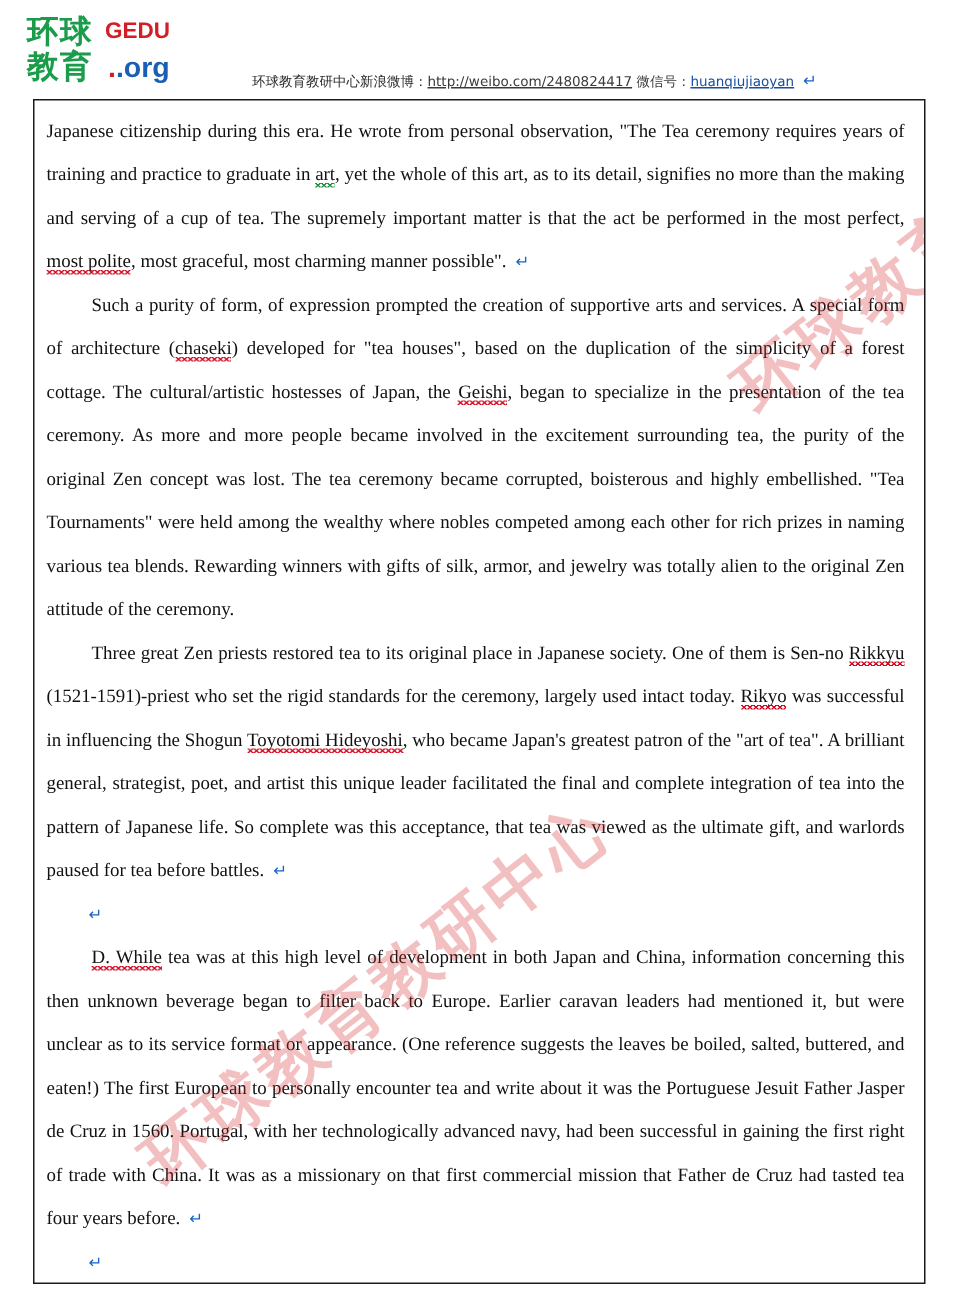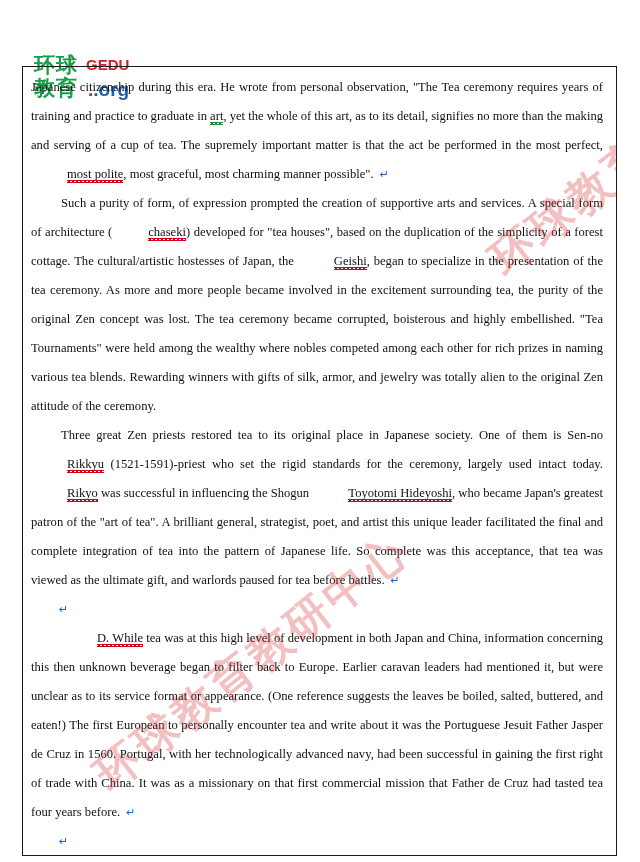--- a/index.html
+++ b/index.html
@@ -16,25 +16,24 @@
   }
 
   
   .header {
     position: relative;
     height: 66px;
     width: 640px;
   }
   .logo {
     position: absolute;
-    left: 34px;
+    left: 18px;
     top: 10px;
     width: 180px;
     height: 46px;
-    margin-top: 44px;
   }
   .logo-cn {
     position: absolute;
     left: 0;
     top: 0;
     font-family: "DejaVu Sans", sans-serif;
     font-weight: bold;
     font-size: 21px;
     line-height: 23px;
     color: #1a9c4a;
@@ -129,21 +128,20 @@
     color: #1a63c8;
     font-family: "DejaVu Sans", sans-serif;
     font-size: 11px;
     padding-left: 28px;
   }
 
   
   .sq {
     position: relative;
     white-space: nowrap;
-    margin-left: 36px;
   }
   .sq::after {
     content: "";
     position: absolute;
     left: 0;
     right: 0;
     bottom: -2px;
     height: 3px;
     background-image:
       linear-gradient(45deg, transparent 40%, #d0021b 40%, #d0021b 60%, transparent 60%),
@@ -203,20 +201,23 @@
 <div class="header">
   <div class="logo">
     <div class="logo-cn">
       <span>环球</span>
       <span class="l2">教育</span>
     </div>
     <div class="logo-gedu">GEDU</div>
     <div class="logo-org"><span class="dot">.</span><span>.org</span></div>
   </div>
 
+  <div class="header-line">
+    <span class="wb">环球教育教研中心新浪微博：</span><a href="#">http://weibo.com/2480824417</a><span> 微信号：</span><span class="wx">huanqiujiaoyan</span><span class="pmark">↵</span>
+  </div>
 </div>
 
 <div class="page">
   <div class="content" id="doc-content">
       <p><span>Japanese citizenship during this era. He wrote from personal observation, "The Tea ceremony requires years of training and practice to graduate in </span><span class="sqg">art</span><span>, yet the whole of this art, as to its detail, signifies no more than the making and serving of a cup of tea. The supremely important matter is that the act be performed in the most perfect, </span><span class="sq">most polite</span><span>, most graceful, most charming manner possible".</span><span class="pmark">↵</span></p>
       <p class="indent"><span>Such a purity of form, of expression prompted the creation of supportive arts and services. A special form of architecture (</span><span class="sq">chaseki</span><span>) developed for "tea houses", based on the duplication of the simplicity of a forest cottage. The cultural/artistic hostesses of Japan, the </span><span class="sq">Geishi</span><span>, began to specialize in the presentation of the tea ceremony. As more and more people became involved in the excitement surrounding tea, the purity of the original Zen concept was lost. The tea ceremony became corrupted, boisterous and highly embellished. "Tea Tournaments" were held among the wealthy where nobles competed among each other for rich prizes in naming various tea blends. Rewarding winners with gifts of silk, armor, and jewelry was totally alien to the original Zen attitude of the ceremony.</span></p>
       <p class="indent"><span>Three great Zen priests restored tea to its original place in Japanese society. One of them is Sen-no </span><span class="sq">Rikkyu</span><span> (1521-1591)-priest who set the rigid standards for the ceremony, largely used intact today. </span><span class="sq">Rikyo</span><span> was successful in influencing the Shogun </span><span class="sq">Toyotomi Hideyoshi</span><span>, who became Japan's greatest patron of the "art of tea". A brilliant general, strategist, poet, and artist this unique leader facilitated the final and complete integration of tea into the pattern of Japanese life. So complete was this acceptance, that tea was viewed as the ultimate gift, and warlords paused for tea before battles.</span><span class="pmark">↵</span></p>
       <p class="blank"><span class="pmark-line">↵</span></p>
       <p class="indent"><span class="sq">D. While</span><span> tea was at this high level of development in both Japan and China, information concerning this then unknown beverage began to filter back to Europe. Earlier caravan leaders had mentioned it, but were unclear as to its service format or appearance. (One reference suggests the leaves be boiled, salted, buttered, and eaten!) The first European to personally encounter tea and write about it was the Portuguese Jesuit Father Jasper de Cruz in 1560. Portugal, with her technologically advanced navy, had been successful in gaining the first right of trade with China. It was as a missionary on that first commercial mission that Father de Cruz had tasted tea four years before.</span><span class="pmark">↵</span></p>
       <p class="blank"><span class="pmark-line">↵</span></p>

